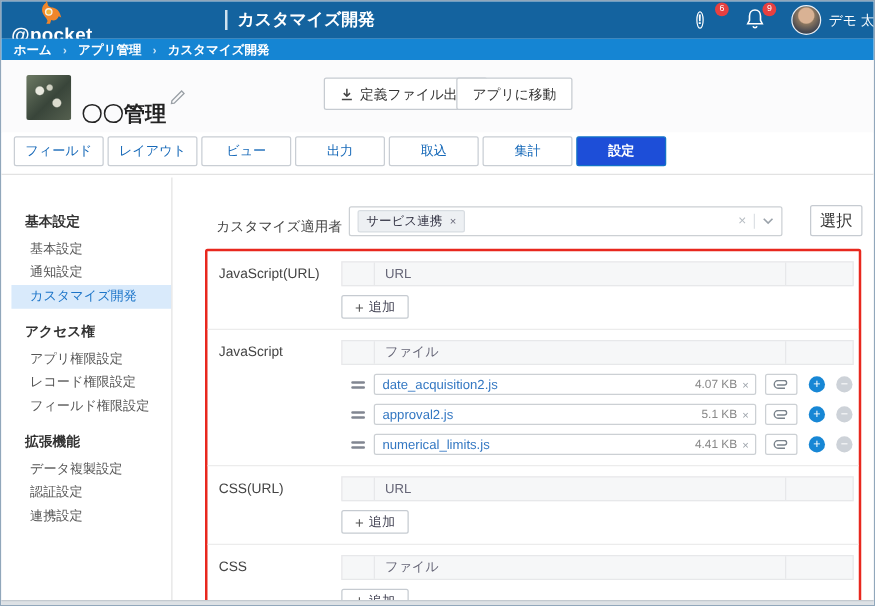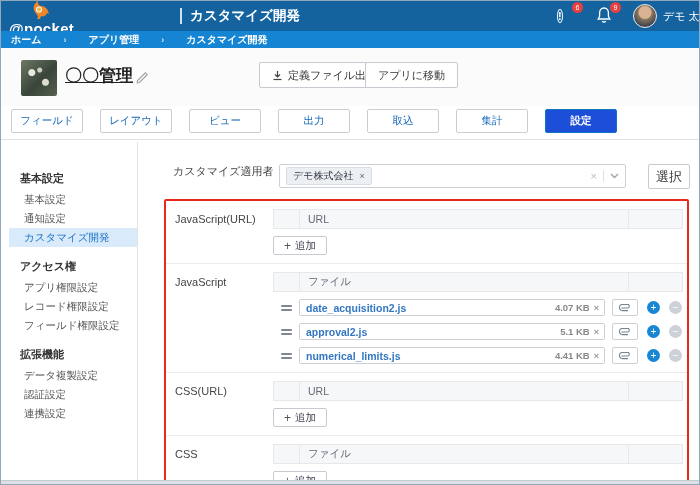--- a/index.html
+++ b/index.html
@@ -15,54 +15,54 @@
   .page-title { color:#fff; font-size:13.5px; margin-left:8px; font-weight:bold; }
   .topbar-right { position:absolute; right:0; top:0; height:30px; display:flex; align-items:center; }
   .icon-wrap { position:relative; width:20px; height:20px; margin-right:18px; cursor:pointer; }
   .badge { position:absolute; top:-4px; right:-6px; min-width:11px; height:11px; border-radius:6px; background:#e84040; color:#fff; font-size:7px; line-height:11px; text-align:center; padding:0 2px; }
   .alert-circle { width:18px; height:18px; border:1.4px solid #fff; border-radius:50%; color:#fff; font-size:11px; line-height:16px; text-align:center; font-weight:bold; }
   .avatar { width:24px; height:24px; border-radius:50%; margin-right:6px; border:1px solid #e8eef4;
     background:radial-gradient(circle at 50% 34%, #d9b294 0 6px, #8a7660 7px, #474850 13px, #2e3038 100%); }
   .user-name { color:#fff; font-size:11px; width:36px; overflow:hidden; white-space:nowrap; }
 
   
-  .breadcrumb { position:absolute; left:0; top:30px; width:100%; height:17px; background:#1585d3; color:#fff; font-size:10px; font-weight:bold; display:flex; align-items:center; padding-left:10px; gap:22px; }
+  .breadcrumb { position:absolute; left:0; top:30px; width:100%; height:17px; background:#1585d3; color:#fff; font-size:10px; font-weight:bold; display:flex; align-items:center; padding-left:10px; gap:9px; }
   .crumb { cursor:pointer; }
   .crumb-sep { font-size:9px; color:#cfe6f7; }
 
   
   .appheader { position:absolute; left:0; top:47px; width:100%; height:58px; background:#fbfbfc; }
   .app-icon { position:absolute; left:20px; top:12px; width:36px; height:36px; border-radius:2px;
     background:radial-gradient(circle at 30% 35%, #e9e9df 0 3px, transparent 4px),
                radial-gradient(circle at 68% 62%, #dcdccf 0 3px, transparent 4px),
                radial-gradient(circle at 52% 28%, #cfd0c2 0 2px, transparent 3px),
                linear-gradient(135deg,#6d7a64,#39453a 55%,#55604f); }
-  .app-title { position:absolute; left:64px; top:16px; font-size:17px; font-weight:bold; color:#222;text-decoration:underline; }
+  .app-title { position:absolute; left:64px; top:32px; font-size:17px; font-weight:bold; color:#222; }
   .pencil-icon { position:absolute; left:134px; top:22px; cursor:pointer; }
   .hdr-btn { position:absolute; top:14px; height:26px; background:#fff; border:1px solid #c6cbd1; border-radius:2px; font-size:11px; color:#333; display:flex; align-items:center; padding:0 12px; gap:5px; cursor:pointer; }
   .btn-export { left:258px; }
   .btn-move { left:364px;justify-content:flex-end; }
 
   
   .tabs { position:absolute; left:0; top:105px; width:100%; height:33px; display:flex; align-items:flex-start; padding:3px 0 0 10px; background:#fff; }
-  .tab { width:72px; height:24px; border:1px solid #c9ced4; border-radius:2px; background:#fff; color:#1568b8; font-size:10.5px; display:flex; align-items:center; justify-content:center; margin-right:17px; cursor:pointer; }
+  .tab { width:72px; height:24px; border:1px solid #c9ced4; border-radius:2px; background:#fff; color:#1568b8; font-size:10.5px; display:flex; align-items:center; justify-content:center; margin-right:3px; cursor:pointer; }
   .tab.active { background:#1d4ed8; border-color:#1273c7; color:#fff; font-weight:bold; }
 
   
   .content { position:absolute; left:0; top:138px; right:0; bottom:4px; border-top:1px solid #e2e2e2; background:#fff; }
   .sidebar { position:absolute; left:8px; top:2px; width:129px; bottom:0; border-right:1px solid #e3e3e3; padding-top:28px; overflow:hidden; }
   .sb-header { font-size:11px; font-weight:bold; color:#333; padding-left:11px; height:17px; line-height:17px; margin:11px 0 3px; }
   .sb-header:first-child { margin-top:0; }
   .sb-item { font-size:10.5px; color:#555; padding-left:15px; height:19px; line-height:19px; cursor:pointer; white-space:nowrap; }
   .sb-item.active { background:#d9eafb; color:#1b74c8; }
 
   .main { position:absolute; left:152px; top:2px; right:6px; bottom:0; overflow:hidden; }
 
   
-  .applier-row { display:flex; align-items:flex-start; padding:22px 0 10px 20px; }
+  .applier-row { display:flex; align-items:flex-end; padding:22px 0 10px 20px; }
   .field-label { font-size:11px; color:#444; }
   .applier-row .field-label { width:106px; }
   .select-box { width:347px; height:24px; border:1px solid #ccd0d4; border-radius:2px; background:#fff; display:flex; align-items:center; padding:0 6px; }
   .tag { background:#edf0f3; border:1px solid #d8dde2; border-radius:2px; font-size:10px; color:#334; padding:1px 6px; display:flex; align-items:center; gap:6px; }
   .tag-x { color:#667; font-size:9px; cursor:pointer; }
   .select-controls { margin-left:auto; display:flex; align-items:center; gap:6px; color:#b6bcc2; }
   .clear-x { font-size:11px; cursor:pointer; }
   .ctrl-divider { width:1px; height:12px; background:#dde1e5; }
   .btn-select { margin-left:22px; width:42px; height:25px; background:#fff; border:1px solid #c6cbd1; border-radius:2px; font-size:13px; color:#333; cursor:pointer; }
 
@@ -74,21 +74,21 @@
   .section-ctrl { width:410px; }
 
   .thead { display:flex; align-items:center; height:20px; background:#f6f7f8; border:1px solid #e7e8ea; font-size:10.5px; color:#667; }
   .thead .c1 { width:26px; height:100%; border-right:1px solid #e7e8ea; }
   .thead .c2 { flex:1; padding-left:8px; }
   .thead .c3 { width:54px; height:100%; border-left:1px solid #e7e8ea; }
 
   .file-row { display:flex; align-items:center; margin-top:7px; height:17px; }
   .handle { width:26px; display:flex; flex-direction:column; gap:2px; align-items:center; cursor:grab; }
   .handle i { width:11px; height:2px; background:#818691; border-radius:1px; }
-  .file-box { width:306px; height:17px; border:1px solid #ccd0d4; border-radius:2px; background:#fff; display:flex; align-items:center;font-weight:bold; }
+  .file-box { width:306px; height:17px; border:1px solid #ccd0d4; border-radius:2px; background:#fff; display:flex; align-items:center; }
   .file-link { flex:1; font-size:10.5px; color:#3377c2; padding-left:6px; white-space:nowrap; overflow:hidden; cursor:pointer; }
   .file-size { font-size:9.5px; color:#888; padding-right:4px; }
   .file-x { font-size:9px; color:#99a0a8; padding-right:5px; cursor:pointer; }
   .clip-btn { width:26px; height:17px; border:1px solid #ccd0d4; border-radius:2px; background:#fff; margin-left:7px; display:flex; align-items:center; justify-content:center; cursor:pointer; }
   .circle-btn { width:13px; height:13px; border-radius:50%; color:#fff; font-size:10px; line-height:12px; text-align:center; margin-left:9px; cursor:pointer; border:none; padding:0; }
   .circle-btn.add { background:#1787d5; }
   .circle-btn.remove { background:#cdd2d8; }
 
   .add-btn { margin-top:7px; height:19px; padding:0 10px; border:1px solid #c6cbd1; border-radius:2px; background:#fff; font-size:10.5px; color:#445; display:inline-flex; align-items:center; gap:4px; cursor:pointer; }
   .add-btn .plus { font-size:12px; color:#555; line-height:1; }
@@ -180,21 +180,21 @@
       <div class="sb-item">認証設定</div>
       <div class="sb-item">連携設定</div>
     </aside>
 
     <main class="main">
 
       <div class="applier-row">
         <span class="field-label">カスタマイズ適用者</span>
         <div class="select-box">
           <span class="tag">
-            <span>デモ株式会社</span>
+            <span>サービス連携</span>
             <span class="tag-x">×</span>
           </span>
           <span class="select-controls">
             <span class="clear-x">×</span>
             <span class="ctrl-divider"></span>
             <svg width="9" height="6" viewBox="0 0 9 6">
               <path d="M1 1 L4.5 4.5 L8 1" fill="none" stroke="#9aa2aa" stroke-width="1.3"></path>
             </svg>
           </span>
         </div>

